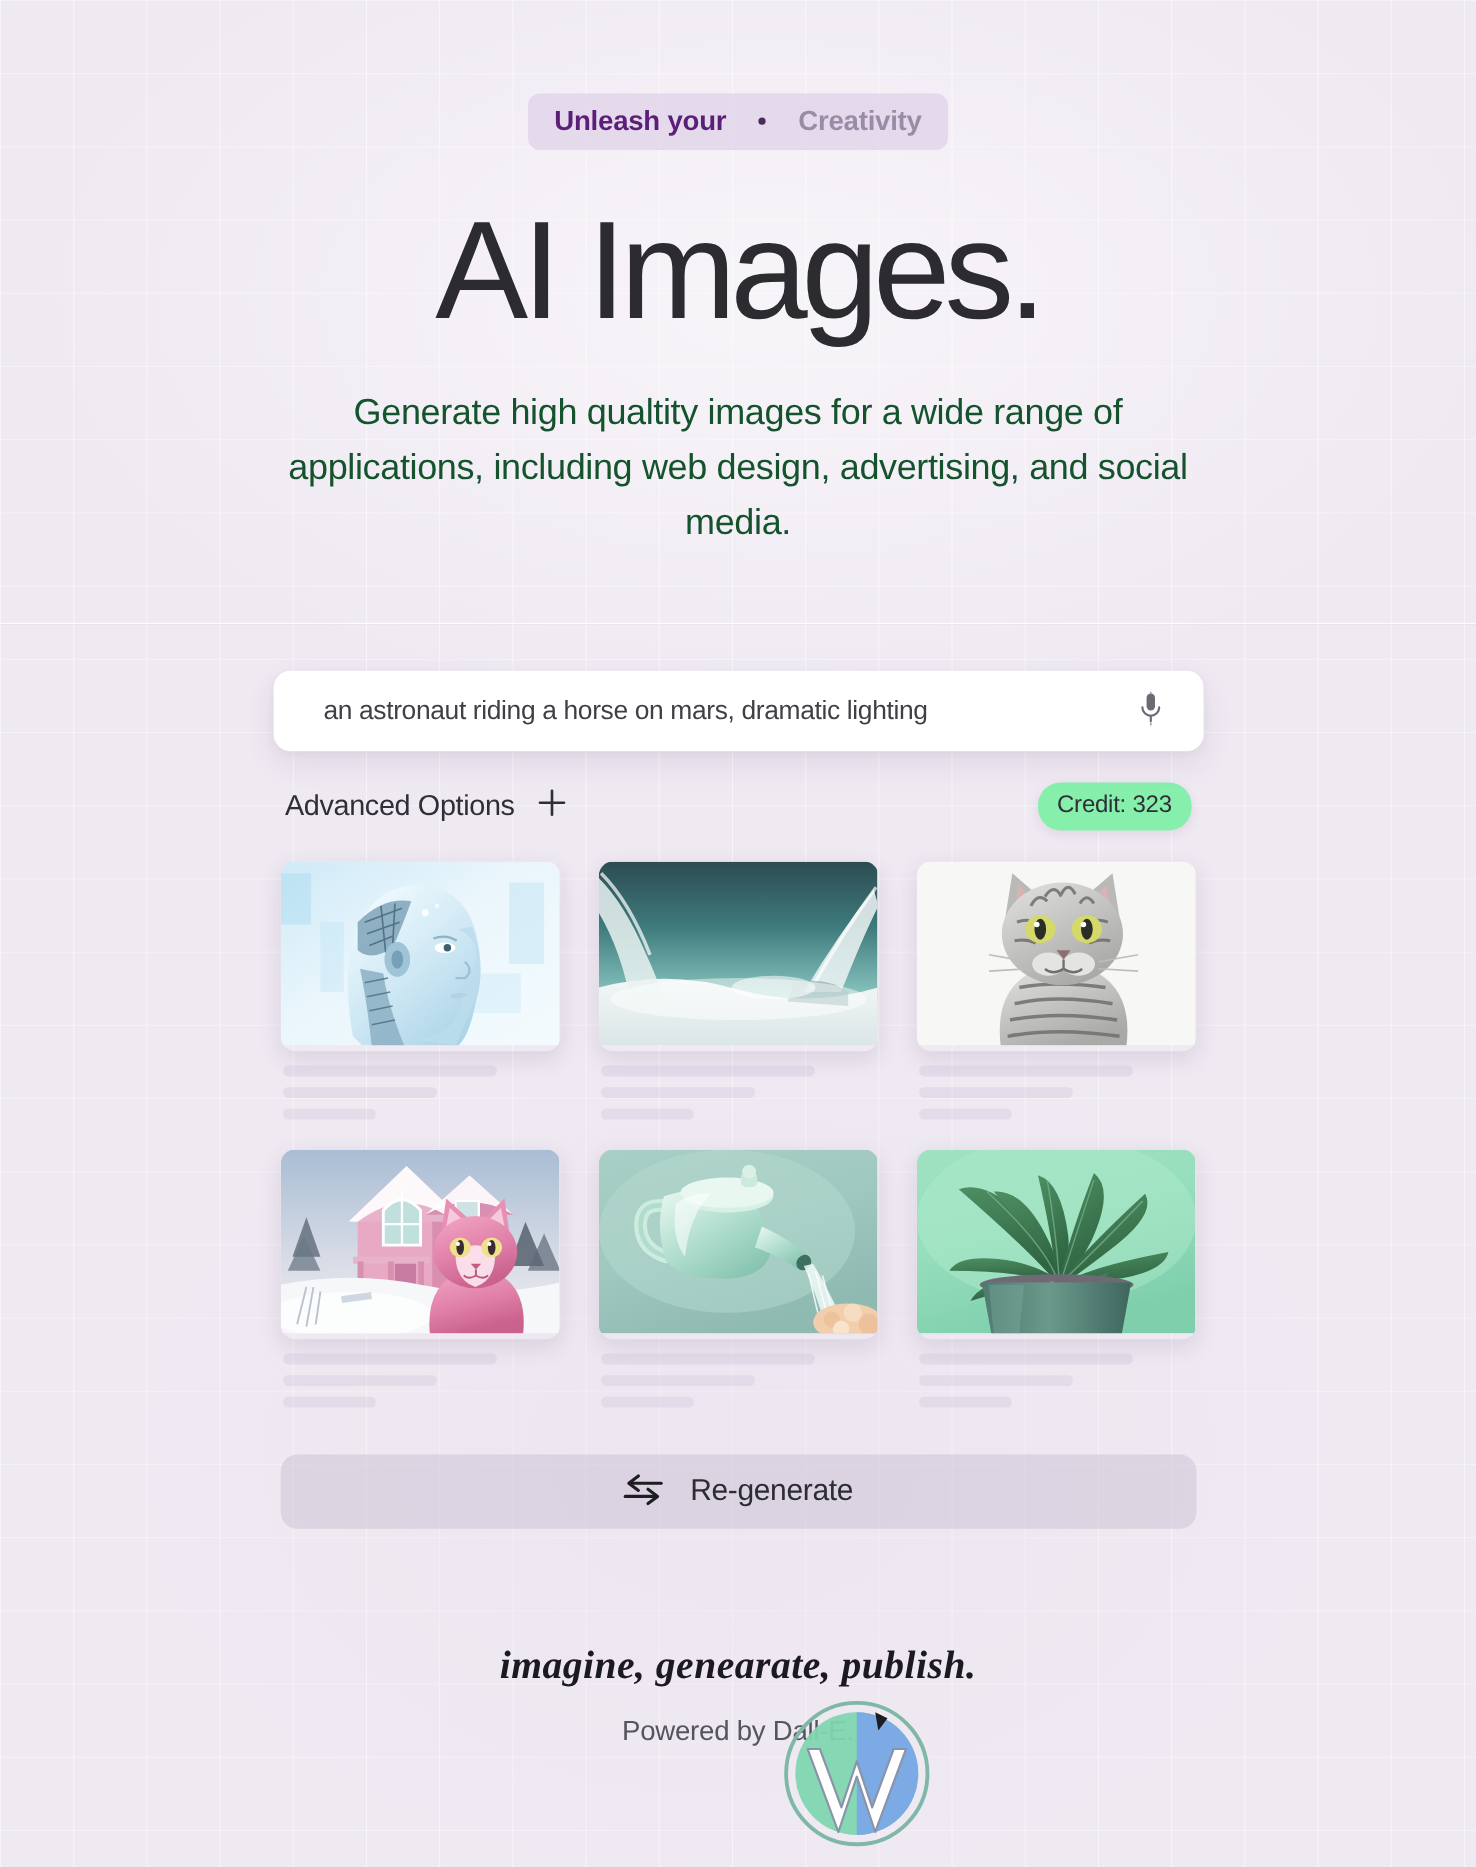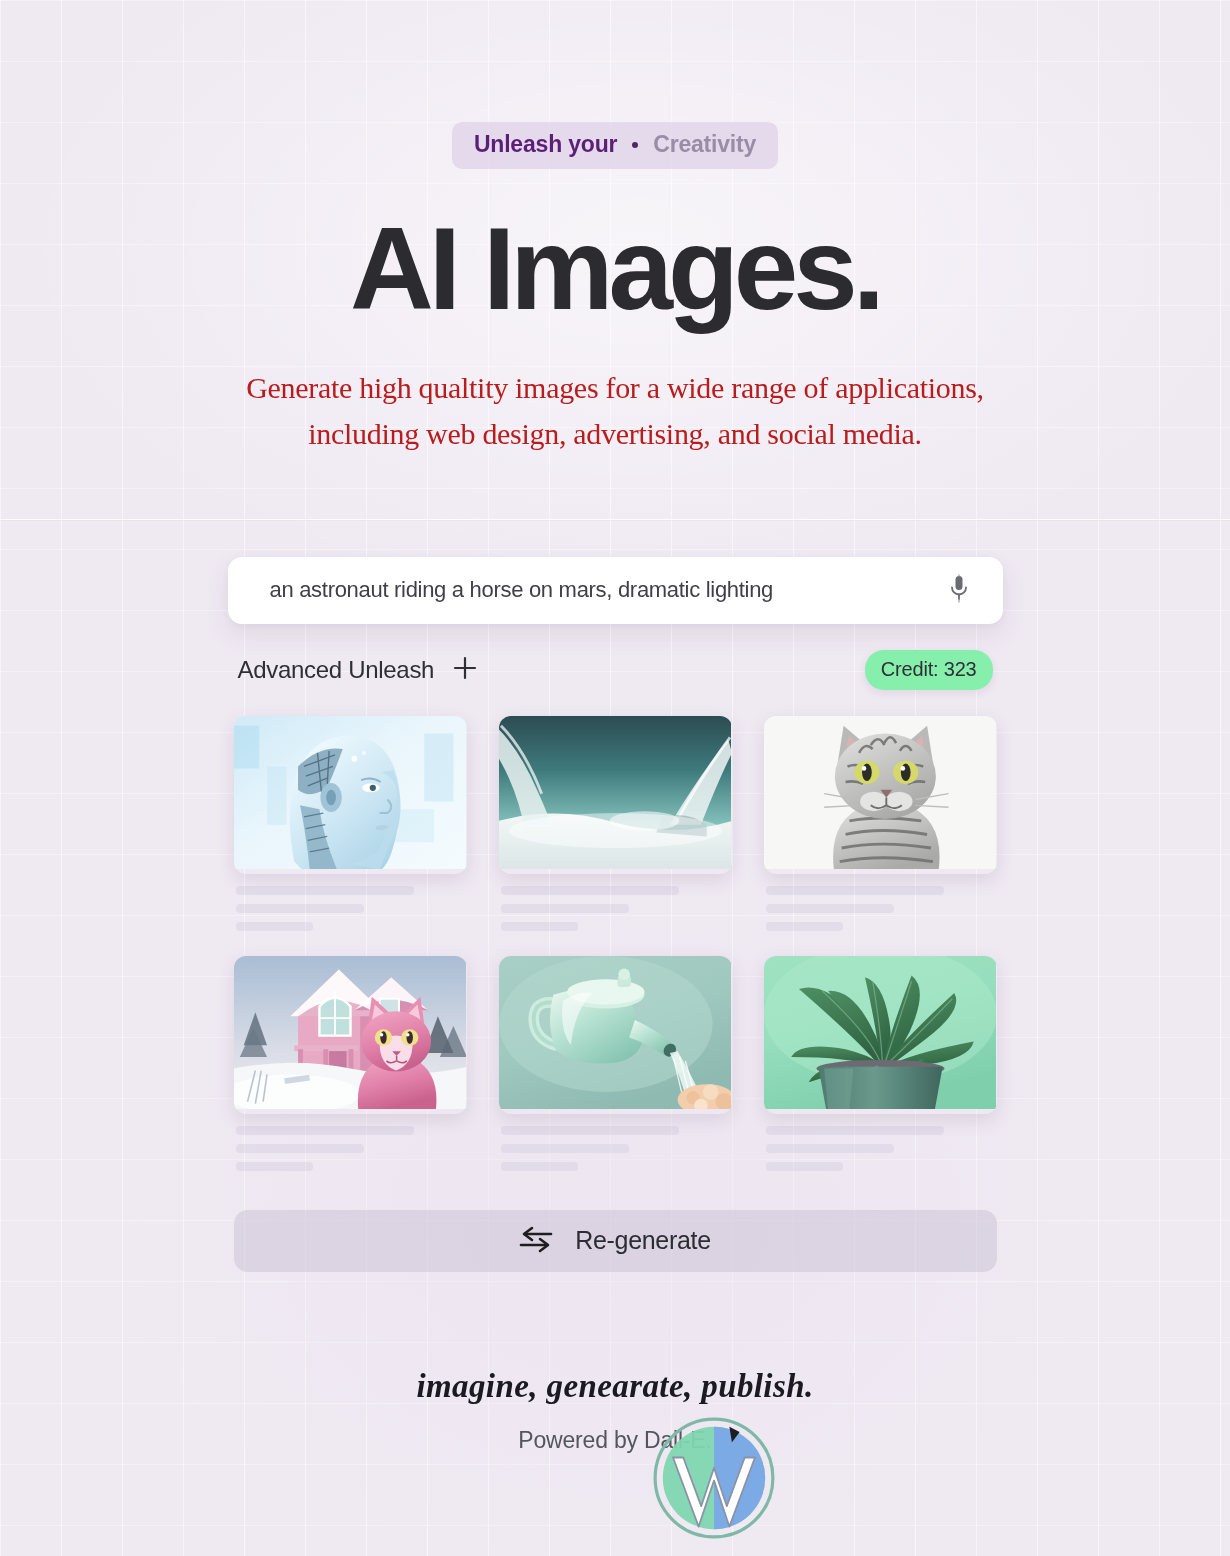--- a/index.html
+++ b/index.html
@@ -38,56 +38,54 @@
   
   .hero {
     position: relative;
     padding-top: 78px;
     text-align: center;
   }
 
   .eyebrow {
     display: inline-flex;
     align-items: center;
-    gap: 15px;
+    gap: 27px;
     background: rgba(223,211,233,0.78);
     border-radius: 10px;
     padding: 9px 22px 11px 22px;
     font-size: 23px;
     font-weight: 700;
     letter-spacing: -0.2px;
-    margin-top: 44px;
   }
   .eyebrow-strong { color: #5c1f78; }
   .eyebrow-dot {
     width: 6px; height: 6px;
     border-radius: 50%;
     background: #4d2a5e;
     display: inline-block;
   }
   .eyebrow-soft { color: #9a8ca6; font-weight: 600; }
 
   .hero-title {
     margin-top: 42px;
     font-size: 116px;
     line-height: 1.0;
-    font-weight: 700;
+    font-weight: 400;
     color: #2b2b30;
     letter-spacing: -5px;
   }
 
   .hero-sub {
     margin: 38px auto 0 auto;
     width: 790px;
     font-size: 30px;
     line-height: 1.53;
-    color: #b91c1c;
+    color: #14532d;
     font-weight: 400;
     letter-spacing: -0.3px;
-    font-family: Liberation Serif, serif;
   }
 
   .hero-rule {
     position: absolute;
     left: 0; right: 0;
     top: 519px;
     height: 1px;
     background: rgba(255,255,255,0.85);
     box-shadow: 0 1px 0 rgba(0,0,0,0.025);
   }
@@ -295,21 +293,21 @@
             <line x1="10" y1="20.5" x2="10" y2="25" stroke="#6b6b73" stroke-width="1.8" stroke-linecap="round"></line>
             <line x1="10" y1="0.5" x2="10" y2="2.5" stroke="#9a9aa2" stroke-width="1.2"></line>
             <line x1="10" y1="26" x2="10" y2="28.5" stroke="#9a9aa2" stroke-width="1.2"></line>
           </svg>
         </span>
       </button>
     </div>
 
     <div class="options-row">
       <div class="adv-options">
-        <span class="adv-label">Advanced Unleash</span>
+        <span class="adv-label">Advanced Options</span>
         <span class="plus-icon">
           <svg width="26" height="26" viewBox="0 0 26 26" aria-hidden="true">
             <line x1="13" y1="3" x2="13" y2="23" stroke="#2f2f36" stroke-width="2.2" stroke-linecap="round"></line>
             <line x1="3" y1="13" x2="23" y2="13" stroke="#2f2f36" stroke-width="2.2" stroke-linecap="round"></line>
           </svg>
         </span>
       </div>
       <div class="credit-badge">Credit: 323</div>
     </div>
 

